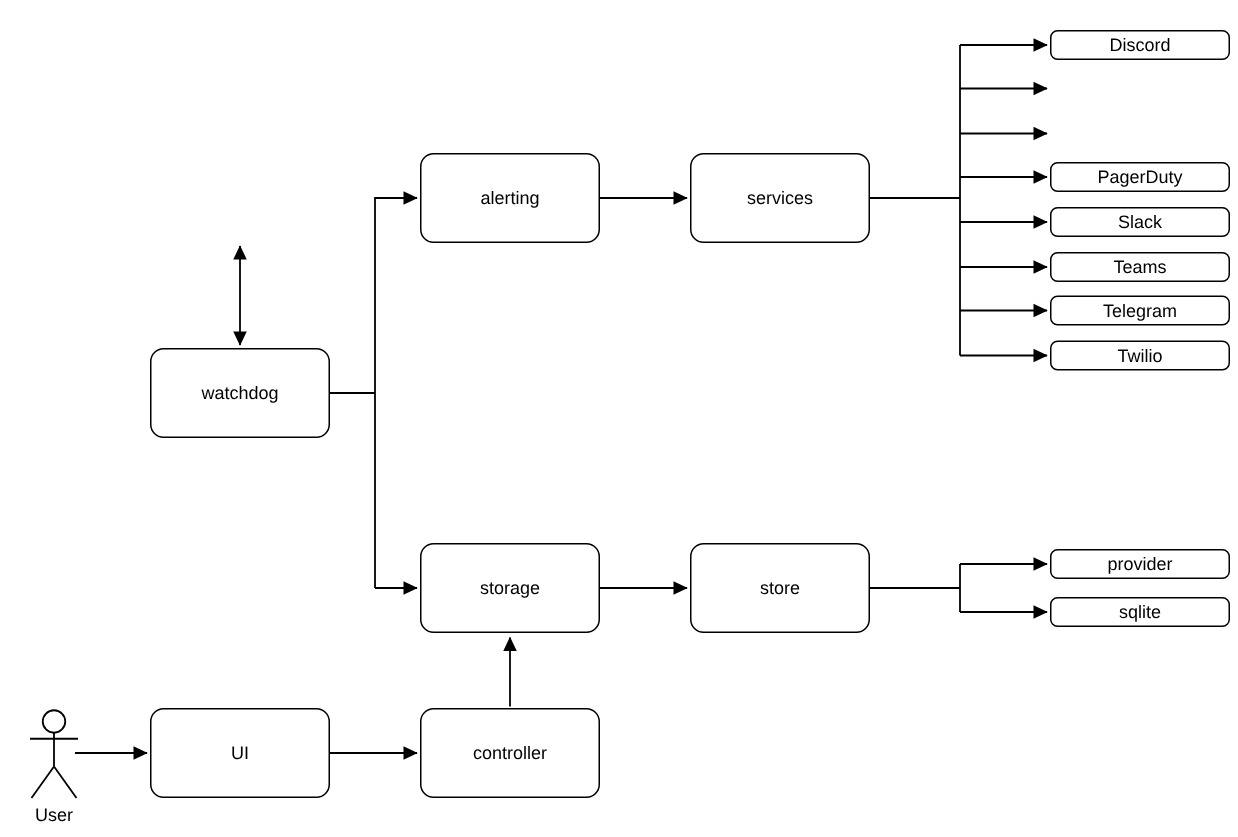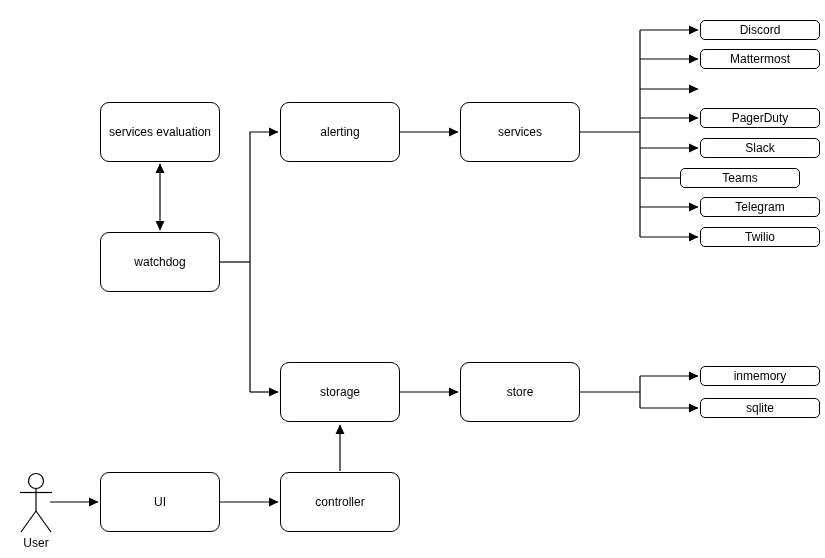--- a/index.html
+++ b/index.html
@@ -39,21 +39,21 @@
   .n-provider   { left: 460px; top: 102px; }
   .n-storage    { left: 280px; top: 362px; }
   .n-store      { left: 460px; top: 362px; }
   .n-ui         { left: 100px; top: 472px; }
   .n-controller { left: 280px; top: 472px; }
   .l-0 { left: 700px; top: 20px; text-align: right; }
   .l-1 { left: 700px; top: 49px; }
   .l-2 { left: 700px; top: 79px; }
   .l-3 { left: 700px; top: 108px; }
   .l-4 { left: 700px; top: 138px; }
-  .l-5 { left: 680px; top: 168px; }
+  .l-5 { left: 700px; top: 168px; }
   .l-6 { left: 700px; top: 197px; }
   .l-7 { left: 700px; top: 227px; }
   .s-0 { left: 700px; top: 366px; }
   .s-1 { left: 700px; top: 398px; }
   .actor-label {
     position: absolute;
     left: 12px; top: 536px; width: 48px;
     text-align: center;
     font-size: 12px;
   }
@@ -106,35 +106,33 @@
 
     <g>
       <circle class="actor-shape" cx="36" cy="481" r="7.5"></circle>
       <path class="actor-shape" d="M36,488.5 V511"></path>
       <path class="actor-shape" d="M20,492.5 H52"></path>
       <path class="actor-shape" d="M36,511 L21,532"></path>
       <path class="actor-shape" d="M36,511 L51,532"></path>
     </g>
   </svg>
 
-  <div class="node n-services-evaluation">services evaluation</div>
   <div class="node n-watchdog">watchdog</div>
   <div class="node n-alerting">alerting</div>
   <div class="node n-provider">services</div>
   <div class="node n-storage">storage</div>
   <div class="node n-store">store</div>
   <div class="node n-ui">UI</div>
   <div class="node n-controller">controller</div>
 
   <div class="leaf l-0">Discord</div>
-  <div class="leaf l-1">Mattermost</div>
   <div class="leaf l-3">PagerDuty</div>
   <div class="leaf l-4">Slack</div>
   <div class="leaf l-5">Teams</div>
   <div class="leaf l-6">Telegram</div>
   <div class="leaf l-7">Twilio</div>
 
-  <div class="leaf s-0">inmemory</div>
+  <div class="leaf s-0">provider</div>
   <div class="leaf s-1">sqlite</div>
 
   <div class="actor-label">User</div>
 
 </div>
 
 </body></html>

